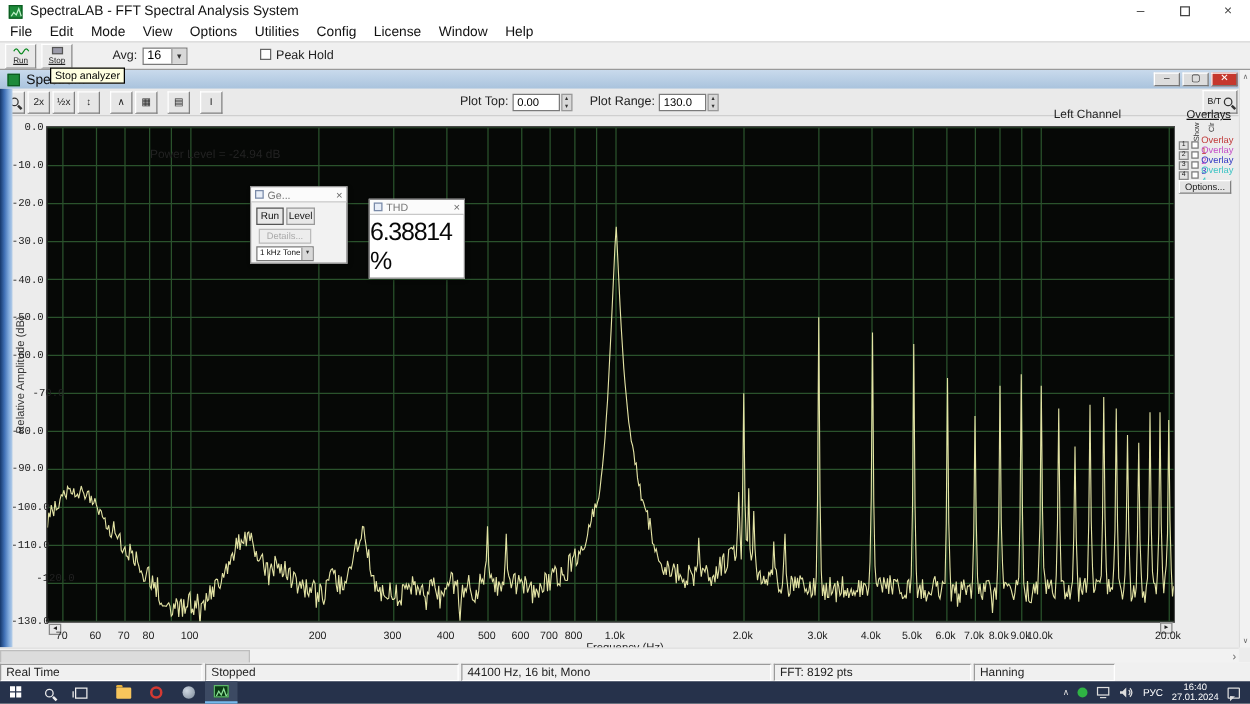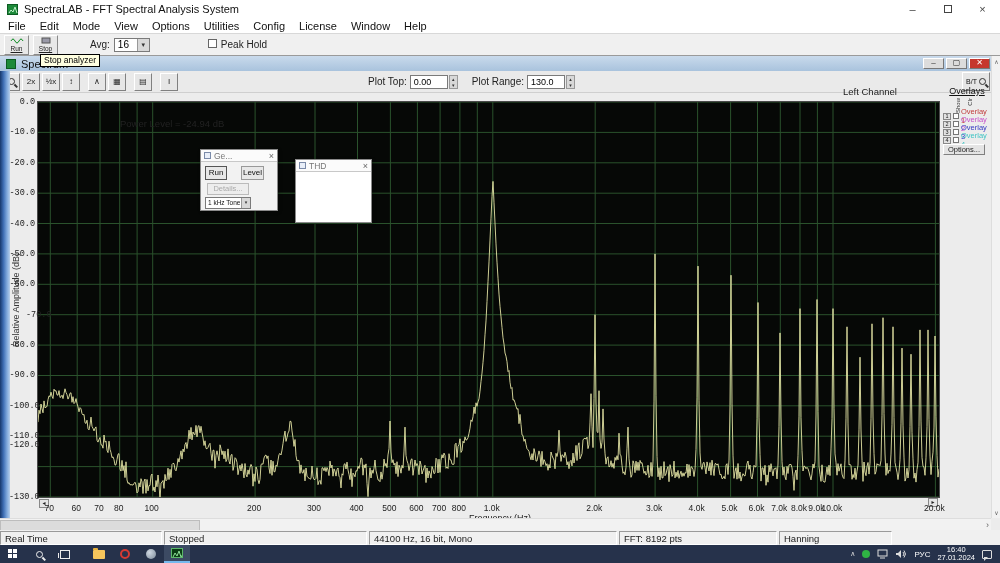--- a/index.html
+++ b/index.html
@@ -309,48 +309,49 @@
     <span class="arr">›</span>
   </div>
 
   <div class="mini-dialog" id="gen-dialog">
     <div class="mini-title">
       <span class="mini-ico"></span>
       <span class="t">Ge...</span>
       <span class="x">×</span>
     </div>
     <div class="gen-btn" style="left:4px; top:16px; width:22px;">Run</div>
-    <div class="gen-btn" style="left:28px; top:16px; width:23px; border-color:#999;margin-left:12px;">Level</div>
+    <div class="gen-btn" style="left:28px; top:16px; width:23px; border-color:#999;">Level</div>
     <div id="gen-details">Details...</div>
     <div id="gen-combo">
       <span>1 kHz Tone</span>
       <span class="drop">▾</span>
     </div>
   </div>
 
   <div class="mini-dialog" id="thd-dialog">
     <div class="mini-title">
       <span class="mini-ico"></span>
       <span class="t">THD</span>
       <span class="x">×</span>
     </div>
+    <div id="thd-value">6.38814 %</div>
   </div>
 <span class="y-tick" style="top: 41px;">0.0</span>
     <span class="y-tick" style="top: 71.3846px;">-10.0</span>
     <span class="y-tick" style="top: 101.769px;">-20.0</span>
     <span class="y-tick" style="top: 132.154px;">-30.0</span>
     <span class="y-tick" style="top: 162.538px;">-40.0</span>
     <span class="y-tick" style="top: 192.923px;">-50.0</span>
     <span class="y-tick" style="top: 223.308px;">-60.0</span>
     <span class="y-tick" style="top: 253.692px; padding-left: 17px;">-70.0</span>
     <span class="y-tick" style="top: 284.077px;">-80.0</span>
     <span class="y-tick" style="top: 314.462px;">-90.0</span>
     <span class="y-tick" style="top: 344.846px;">-100.0</span>
     <span class="y-tick" style="top: 375.231px;">-110.0</span>
-    <span class="y-tick" style="top: 384px;">-120.0</span>
+    <span class="y-tick" style="top: 402px; padding-left: 20px;">-120.0</span>
     <span class="y-tick" style="top: 436px;">-130.0</span>
     <span class="x-tick" style="left: 32.3168px;">70</span>
     <span class="x-tick" style="left: 59.2486px;">60</span>
     <span class="x-tick" style="left: 82.0192px;">70</span>
     <span class="x-tick" style="left: 101.744px;">80</span>
     <span class="x-tick" style="left: 134.706px;">100</span>
     <span class="x-tick" style="left: 237.095px;">200</span>
     <span class="x-tick" style="left: 296.989px;">300</span>
     <span class="x-tick" style="left: 339.484px;">400</span>
     <span class="x-tick" style="left: 372.446px;">500</span>

